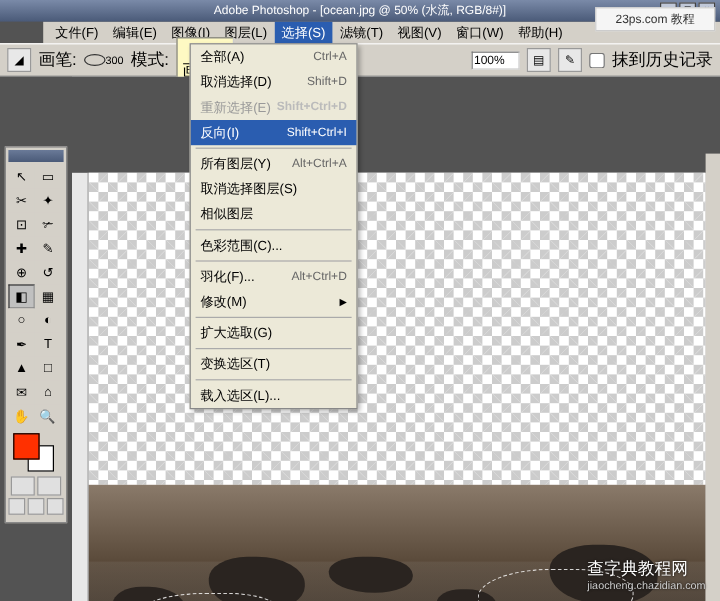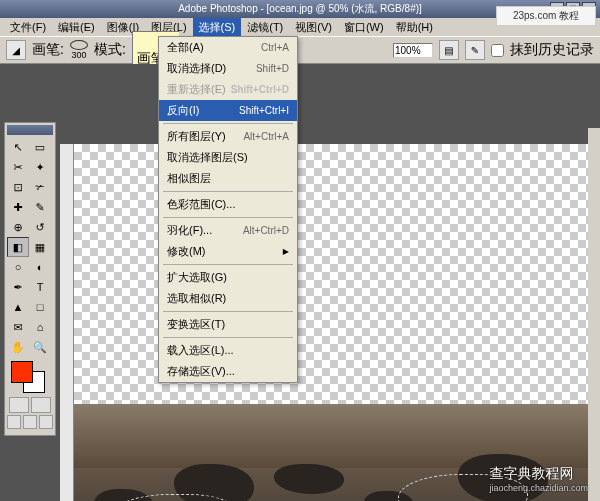--- a/index.html
+++ b/index.html
@@ -3,27 +3,27 @@
 <meta charset="utf-8">
 <style>
 * { margin: 0; padding: 0; box-sizing: border-box; font-family: "Microsoft YaHei", SimSun, sans-serif; }
 body { width: 600px; height: 501px; background: #535353; overflow: hidden; position: relative; }
 
 .titlebar { height: 18px; background: linear-gradient(#7a8aa8, #4a5a78); display: flex; align-items: center; justify-content: center; position: relative; }
 .titlebar-text { color: #fff; font-size: 10px; }
 .win-controls { position: absolute; right: 4px; top: 2px; display: flex; gap: 2px; }
 .win-btn { width: 14px; height: 12px; background: #c0c8d8; border: 1px solid #444; font-size: 8px; text-align: center; line-height: 10px; }
 
-.menubar { height: 18px; background: #d4d0c8; display: flex; align-items: flex-start; padding: 0 4px; font-size: 11px; color: #000; }
+.menubar { height: 18px; background: #d4d0c8; display: flex; align-items: flex-start; padding: 0 4px; font-size: 11px; color: #000; margin-left: 36px; }
 .menu-item { padding: 2px 6px; cursor: pointer; }
 .menu-item.open { background: #2a5db0; color: #fff; }
 
 .optionsbar { height: 28px; background: #d4d0c8; border-top: 1px solid #fff; border-bottom: 1px solid #888; display: flex; align-items: center; padding: 0 6px; font-size: 10px; gap: 6px; }
 .opt-icon { width: 20px; height: 20px; background: #e8e8e8; border: 1px solid #999; display: inline-flex; align-items: center; justify-content: center; }
-.brush-size { display: flex; flex-direction: column; align-items: center; font-size: 9px; }
+.brush-size { display: flex; flex-direction: row; align-items: center; font-size: 9px; }
 .zoom-input { width: 40px; border: 1px inset #ccc; font-size: 10px; padding: 1px; background: #fff; }
 .opt-label { font-size: 14px; }
 
 .ruler-h { position: absolute; top: 64px; left: 60px; right: 0; height: 16px; background: #e8e8e8; border-bottom: 1px solid #888; font-size: 8px; }
 .ruler-num { position: absolute; top: 0; font-size: 8px; color: #333; }
 
 .ruler-v { position: absolute; top: 80px; left: 60px; width: 14px; bottom: 0; background: #e8e8e8; border-right: 1px solid #888; }
 
 .workspace { position: absolute; top: 64px; left: 0; right: 0; bottom: 0; background: #535353; }
 
@@ -222,33 +222,27 @@
       <span class="shortcut">Alt+Ctrl+D</span>
     </div>
     <div class="dropdown-item">
       <span>修改(M)</span>
       <span class="arrow">▶</span>
     </div>
     <div class="dropdown-sep"></div>
     <div class="dropdown-item">
       <span>扩大选取(G)</span>
     </div>
-    <div class="dropdown-item">
-      <span>选取相似(R)</span>
-    </div>
     <div class="dropdown-sep"></div>
     <div class="dropdown-item">
       <span>变换选区(T)</span>
     </div>
     <div class="dropdown-sep"></div>
     <div class="dropdown-item">
       <span>载入选区(L)...</span>
-    </div>
-    <div class="dropdown-item">
-      <span>存储选区(V)...</span>
     </div>
   </div>
 
 <div class="watermark1">
   <div style="color:#333">23ps.com 教程</div>
 </div>
 
 <div class="watermark2">
   <span>查字典教程网</span>
   <span class="sub">jiaocheng.chazidian.com</span>

